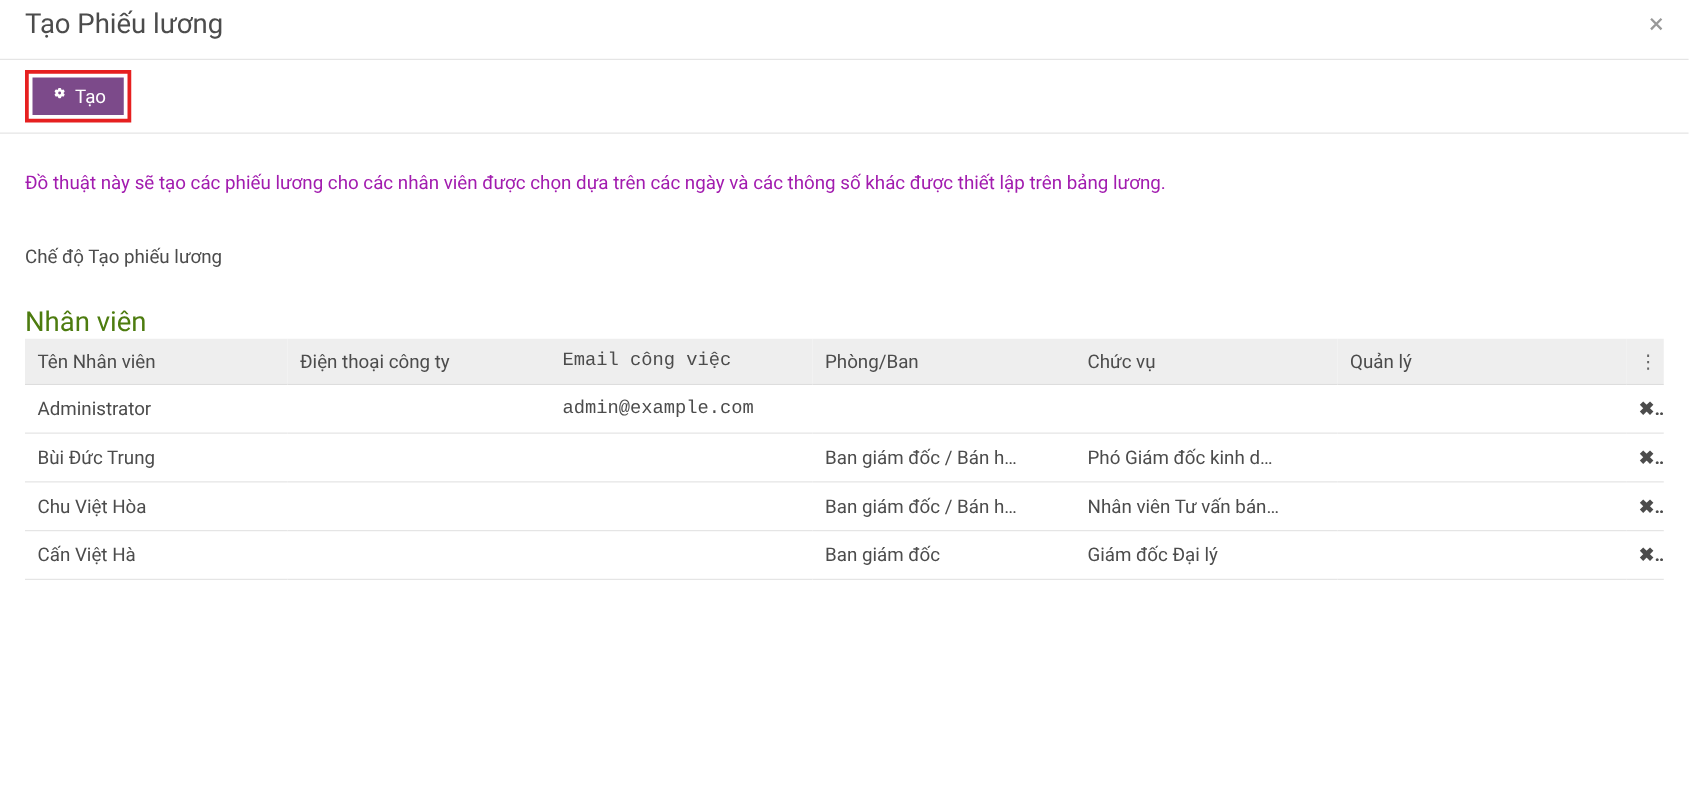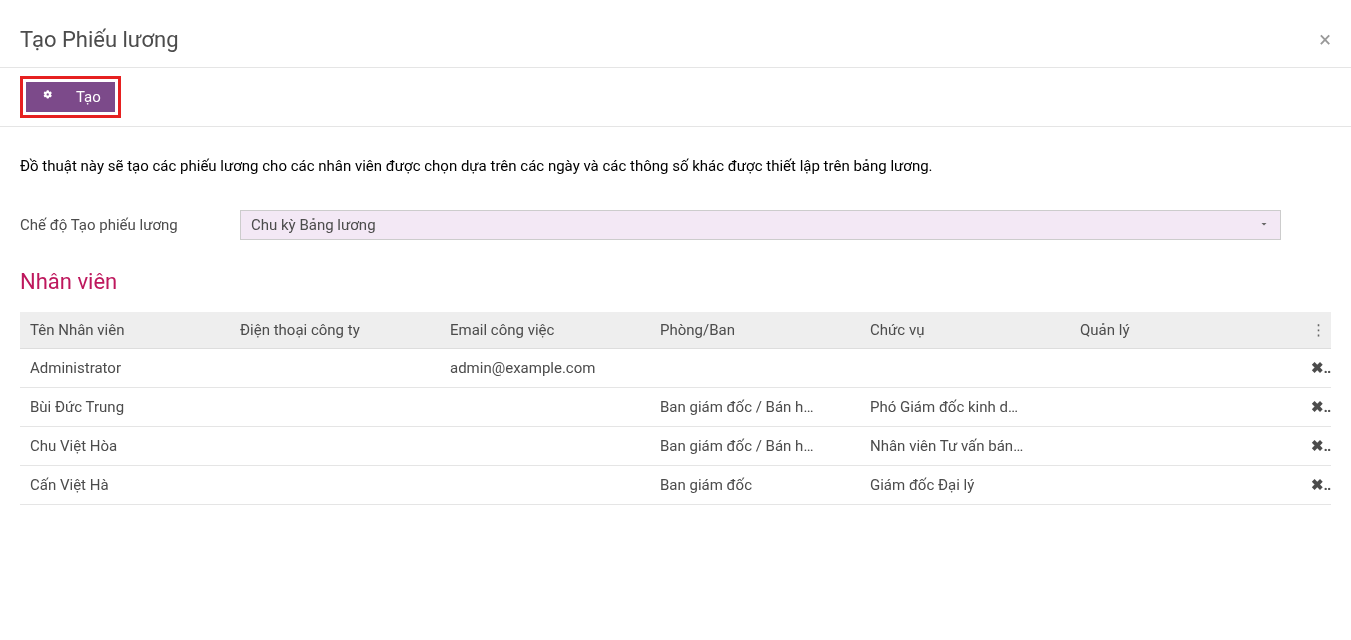--- a/index.html
+++ b/index.html
@@ -4,21 +4,21 @@
 <style>
   * { box-sizing: border-box; margin: 0; padding: 0; }
   body {
     font-family: -apple-system, BlinkMacSystemFont, "Segoe UI", Roboto, "Helvetica Neue", Arial, sans-serif;
     font-size: 14px;
     color: #4c4c4c;
     background: #fff;
     width: 1351px;
   }
   .modal {
-    padding: 27px 20px 0 20px;
+    padding: 7px 20px 0 20px;
     border-radius: 30px;
   }
   .modal-header {
     display: flex;
     justify-content: space-between;
     align-items: flex-start;
     margin-bottom: 15px;
   }
   .modal-title {
     font-size: 22px;
@@ -46,26 +46,26 @@
     padding: 3px;
   }
   .create-btn {
     display: inline-flex;
     align-items: center;
     background: #7c4a8a;
     color: #fff;
     padding: 6px 14px;
     font-size: 15px;
     cursor: pointer;
-    gap: 20px;
+    gap: 4px;
   }
   .create-btn svg { fill: #fff; }
   .description {
     font-size: 15px;
-    color: #000000;
+    color: #a21caf;
     margin-bottom: 35px;
   }
   .field-row {
     display: flex;
     align-items: flex-start;
     margin-bottom: 29px;
   }
   .field-label {
     width: 220px;
     font-size: 15px;
@@ -82,22 +82,21 @@
     color: #4c4c4c;
     display: flex;
     justify-content: space-between;
     align-items: center;
     cursor: pointer;
     margin-right: 50px;
   }
   .section-title {
     font-size: 22px;
     font-weight: 400;
-    color: #be185d;
-    margin-bottom: 18px;
+    color: #4d7c0f;
   }
   .table {
     width: 100%;
     border-collapse: collapse;
     table-layout: fixed;
   }
   .table th {
     background: #eeeeee;
     text-align: left;
     font-weight: 400;
@@ -111,21 +110,21 @@
     padding: 10px 10px;
     font-size: 15px;
     color: #4c4c4c;
     border-bottom: 1px solid #e5e5e5;
     white-space: nowrap;
     overflow: hidden;
     text-overflow: ellipsis;
   }
   .col-name   { width: 210px; }
   .col-phone  { width: 210px; }
-  .col-email  { width: 210px; }
+  .col-email  { width: 210px; font-family: Liberation Mono, monospace; }
   .col-dept   { width: 210px; }
   .col-pos    { width: 210px; }
   .col-mgr    { width: auto; }
   .col-menu   { width: 30px; text-align: center; }
   .col-del    { width: 40px; text-align: center; }
   .row-del {
     color: #000;
     cursor: pointer;
     font-weight: bold;
     text-align: right;
@@ -162,28 +161,20 @@
         </span>
         <span>Tạo</span>
       </span>
     </span>
   </div>
 
   <p class="description">Đồ thuật này sẽ tạo các phiếu lương cho các nhân viên được chọn dựa trên các ngày và các thông số khác được thiết lập trên bảng lương.</p>
 
   <div class="field-row">
     <div class="field-label">Chế độ Tạo phiếu lương</div>
-    <div class="field-select">
-      <span>Chu kỳ Bảng lương</span>
-      <span>
-        <svg width="12" height="12" viewBox="0 0 24 24" fill="#666">
-            <path d="M7 10l5 5 5-5z"></path>
-          </svg>
-      </span>
-    </div>
   </div>
 
   <h2 class="section-title">Nhân viên</h2>
 
   <table class="table">
     <thead>
       <tr>
         <th class="col-name">Tên Nhân viên</th>
         <th class="col-phone">Điện thoại công ty</th>
         <th class="col-email">Email công việc</th>

